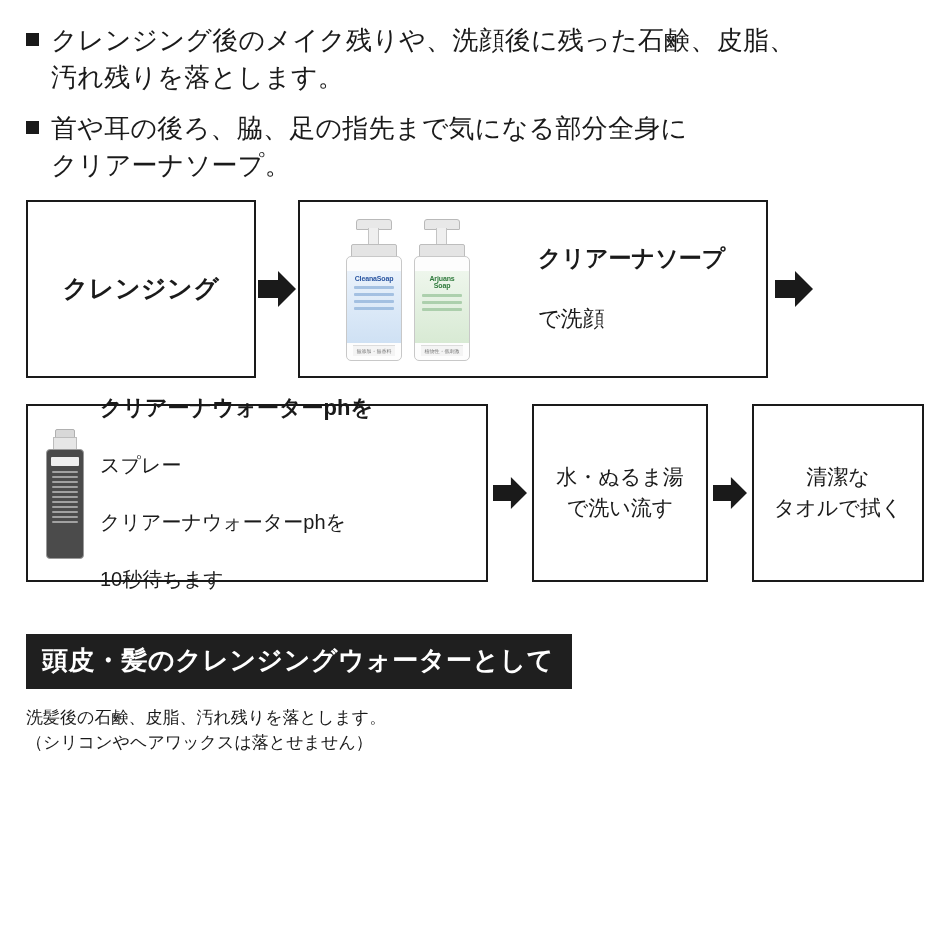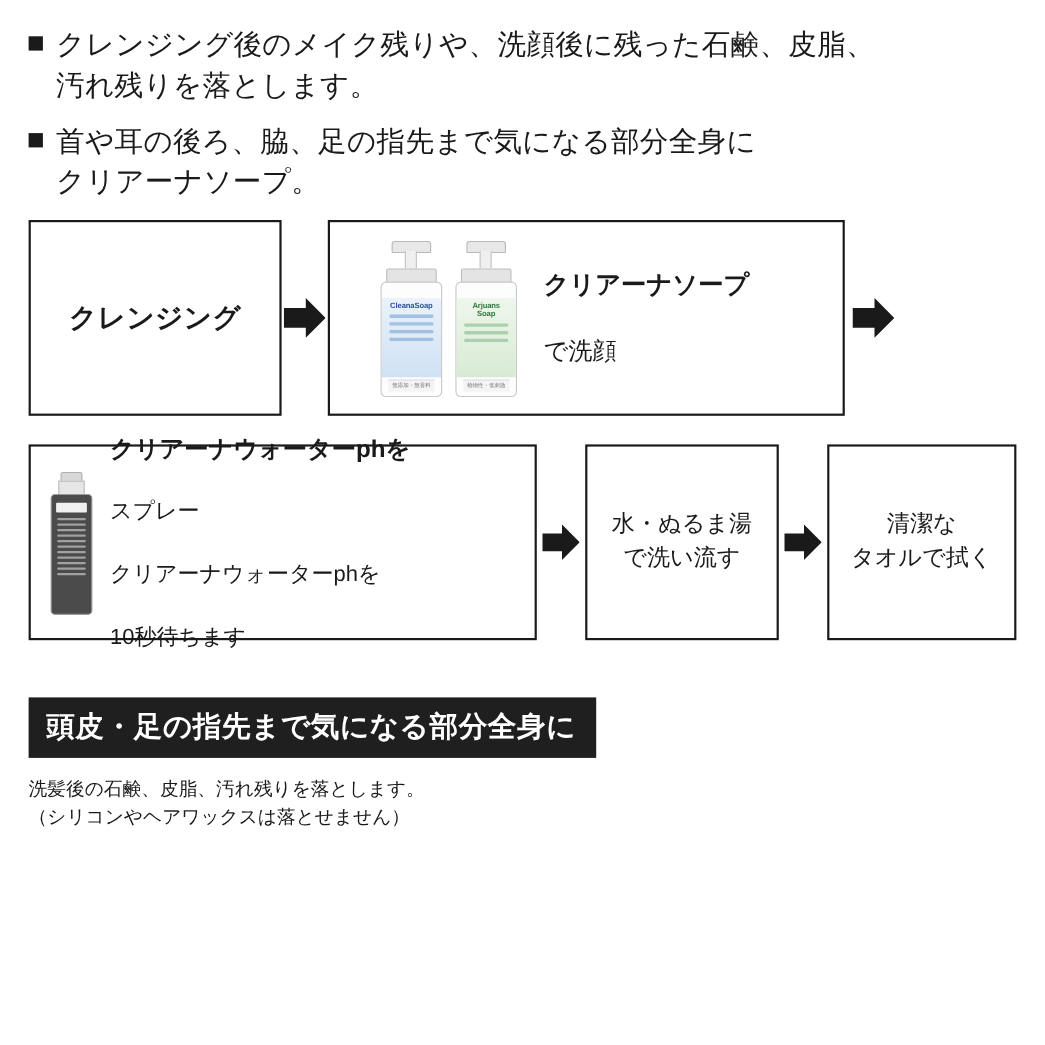--- a/index.html
+++ b/index.html
@@ -78,20 +78,21 @@
   }
   #box-cleansing .box-label {
     font-size: 25px;
     font-weight: 700;
     letter-spacing: 0.02em;
   }
   #box-soap {
     width: 470px;
     height: 178px;
     padding: 0 14px;
+    gap: 44px;
   }
   .soap-images {
     flex: 0 0 auto;
     display: flex;
     align-items: flex-end;
     gap: 6px;
     margin-left: 28px;
     margin-right: 22px;
   }
   .soap-text {
@@ -272,20 +273,21 @@
     height: 178px;
     justify-content: center;
     text-align: center;
   }
   #box-rinse { width: 180px; }
   #box-wipe { width: 176px; }
   .simple-text {
     font-size: 21px;
     line-height: 1.45;
     white-space: pre-line;
+    font-family: Liberation Serif, serif;
   }
 
   
   .heading-bar {
     margin-top: 52px;
     display: inline-block;
     background: #1f1f1f;
     color: #ffffff;
     font-size: 26px;
     font-weight: 700;
@@ -432,18 +434,18 @@
     </div>
 
     <div class="flow-box" id="box-wipe">
       <span class="simple-text">清潔な
 タオルで拭く</span>
     </div>
 
   </div>
 
   <div>
-    <div class="heading-bar">頭皮・足の指先まで気になる部分全身に</div>
+    <div class="heading-bar">頭皮・髪のクレンジングウォーターとして</div>
   </div>
   <div class="footer-text">洗髪後の石鹸、皮脂、汚れ残りを落とします。
 （シリコンやヘアワックスは落とせません）</div>
 
 </div>
 
 </body></html>

